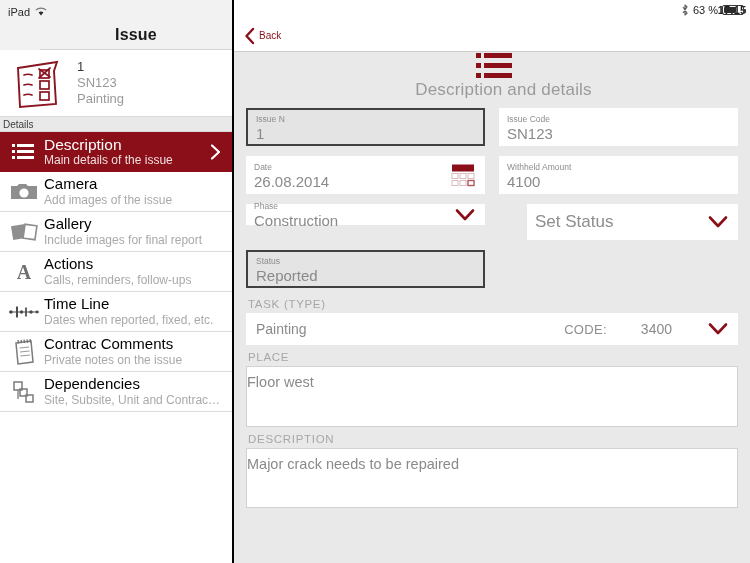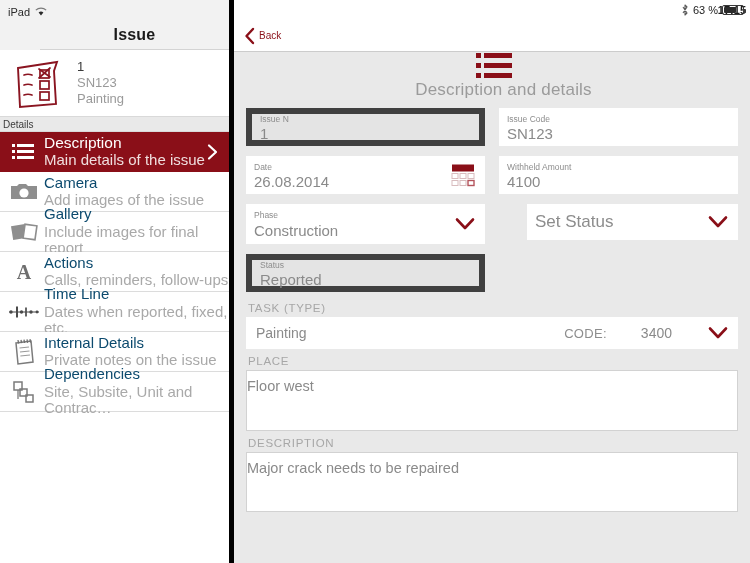--- a/index.html
+++ b/index.html
@@ -8,21 +8,21 @@
     font-family: "Liberation Sans", sans-serif;
     background: #ffffff;
     overflow: hidden;
   }
   .app { position: relative; width: 750px; height: 563px; display: flex; }
 
   
   .sidebar {
     width: 234px; height: 563px;
     background: #f2f2f2;
-    border-right: 5px solid #000000;
+    border-right: 2px solid #000000;
     display: flex; flex-direction: column;
     position: relative;
   }
   .status-left {
     height: 20px; padding: 3px 8px 0 8px;
     display: flex; align-items: center; gap: 5px;
     font-size: 11px; color: #2b2b2b;
     background: #f2f2f2;
   }
   .wifi-ico { display: inline-block; width: 12px; height: 10px; position: relative; }
@@ -58,22 +58,22 @@
   .menu { flex: 1 1 auto; background: #ffffff; }
   .menu-item {
     height: 40px; display: flex; align-items: center;
     border-bottom: 1px solid #dcdcdc;
     background: #ffffff; padding-left: 4px;
     position: relative;
   }
   .menu-item.active { background: #8a0f18; border-bottom-color: #8a0f18; }
   .mi-icon { width: 40px; flex: 0 0 40px; display: flex; align-items: center; justify-content: center; }
   .mi-text { display: flex; flex-direction: column; justify-content: center; line-height: 1.1; }
-  .mi-title { font-size: 15px; color: #0c4a6e; }
-  .mi-sub { font-size: 15px; color: #a9a9a9; margin-top: 1px; }
+  .mi-title { font-size: 15px; color: #000000; }
+  .mi-sub { font-size: 12px; color: #a9a9a9; margin-top: 1px; }
   .menu-item.active .mi-title { color: #ffffff; font-size: 15.5px; }
   .menu-item.active .mi-sub { color: #f0dede; }
   .mi-chevron { position: absolute; right: 11px; top: 50%; transform: translateY(-50%); }
 
   
   .detail { width: 516px; height: 563px; background: #e9e9e9; position: relative; }
   .status-right {
     height: 20px; background: #ffffff;
     display: flex; align-items: center; position: relative;
     padding: 0 6px;
@@ -98,29 +98,29 @@
   .page-head-title { font-size: 17px; color: #9b9b9b; margin-left: 16px; letter-spacing: .2px; }
 
   .row { display: flex; gap: 14px; margin-bottom: 10px; }
   .col { flex: 1 1 0; min-width: 0; }
 
   .field {
     background: #ffffff; height: 38px;
     padding: 4px 8px 0 8px; position: relative;
     display: flex; flex-direction: column; justify-content: center;
   }
-  .field.readonly { background: #e4e4e4; border: 6px solid #404040; }
+  .field.readonly { background: #e4e4e4; border: 2px solid #404040; }
   .f-label { font-size: 8.5px; color: #8d8d8d; line-height: 1.1; }
   .f-value { font-size: 15px; color: #8a8a8a; line-height: 1.2; margin-top: 1px; }
 
   .field.with-icon { padding-right: 42px; }
   .cal-ico { position: absolute; right: 9px; top: 50%; transform: translateY(-50%); }
 
   .select-field {
-    background: #ffffff; height: 40px; position: relative;
+    background: #ffffff; height: 21px; position: relative;
     padding: 3px 32px 0 8px;
     display: flex; flex-direction: column; justify-content: center;
   }
   .select-field.placeholder { justify-content: center; padding-top: 0; height: 36px; margin-left: 28px; }
   .sel-placeholder { font-size: 17px; color: #8d8d8d; }
   .chev { position: absolute; right: 10px; top: 50%; transform: translateY(-50%); }
 
   .group-label {
     font-size: 11.5px; color: #a7a7a7; letter-spacing: .7px;
     margin: 6px 0 3px 2px;
@@ -282,21 +282,21 @@
             <g stroke="#6f6f6f" stroke-width="1.3">
               <line x1="5" y1="1" x2="5.6" y2="4.5"></line>
               <line x1="8" y1="0.8" x2="8.6" y2="4.2"></line>
               <line x1="11" y1="0.6" x2="11.6" y2="4"></line>
               <line x1="14" y1="0.4" x2="14.6" y2="3.8"></line>
               <line x1="17" y1="0.2" x2="17.6" y2="3.6"></line>
             </g>
           </svg>
         </span>
         <span class="mi-text">
-          <span class="mi-title">Internal Details</span>
+          <span class="mi-title">Contrac Comments</span>
           <span class="mi-sub">Private notes on the issue</span>
         </span>
       </div>
 
       <div class="menu-item">
         <span class="mi-icon">
           <svg width="24" height="24" viewBox="0 0 24 24">
             <rect x="2" y="2" width="8" height="8" fill="none" stroke="#7b7b7b" stroke-width="1.5"></rect>
             <rect x="8" y="9" width="7" height="7" fill="none" stroke="#7b7b7b" stroke-width="1.5"></rect>
             <rect x="14" y="15" width="7" height="7" fill="none" stroke="#7b7b7b" stroke-width="1.5"></rect>

